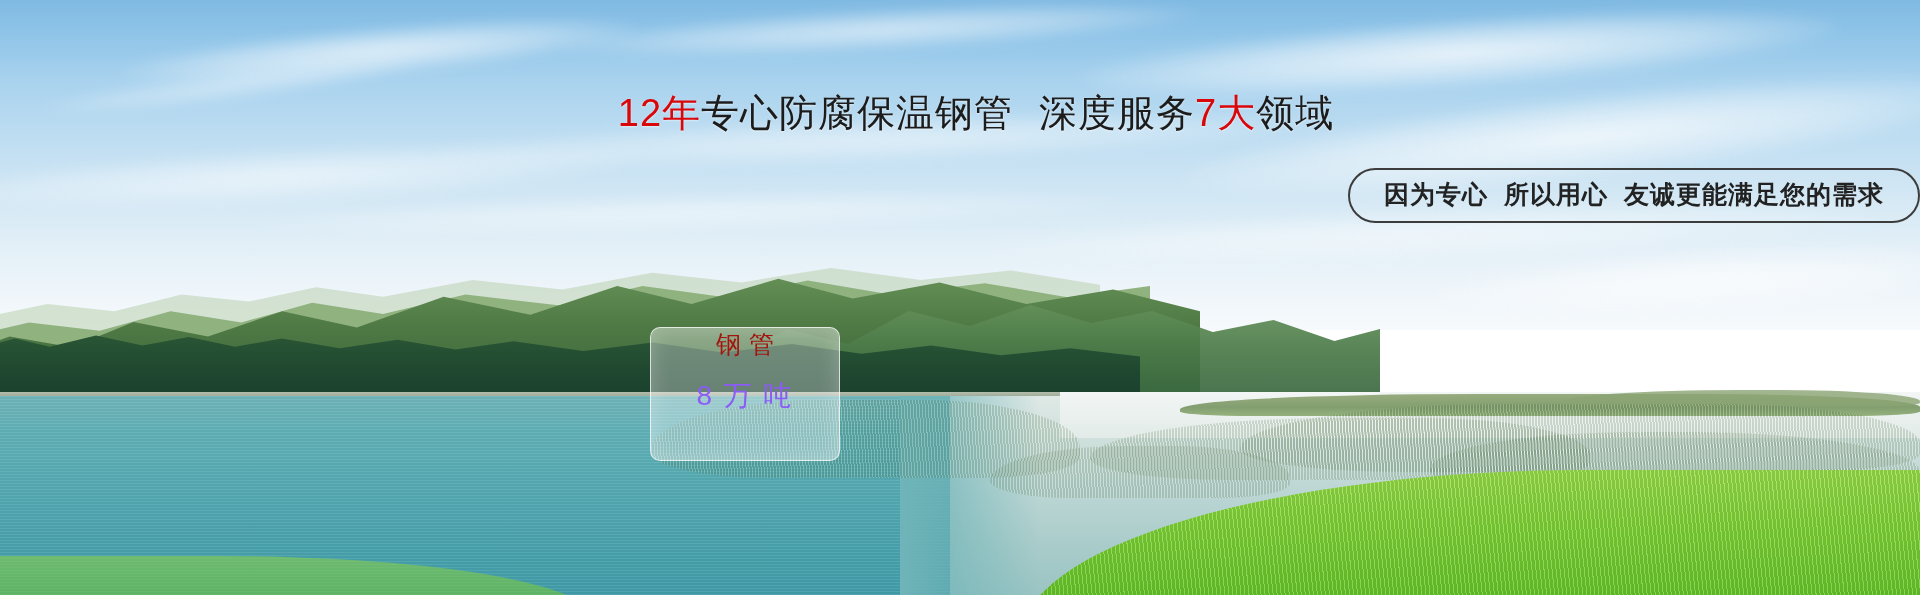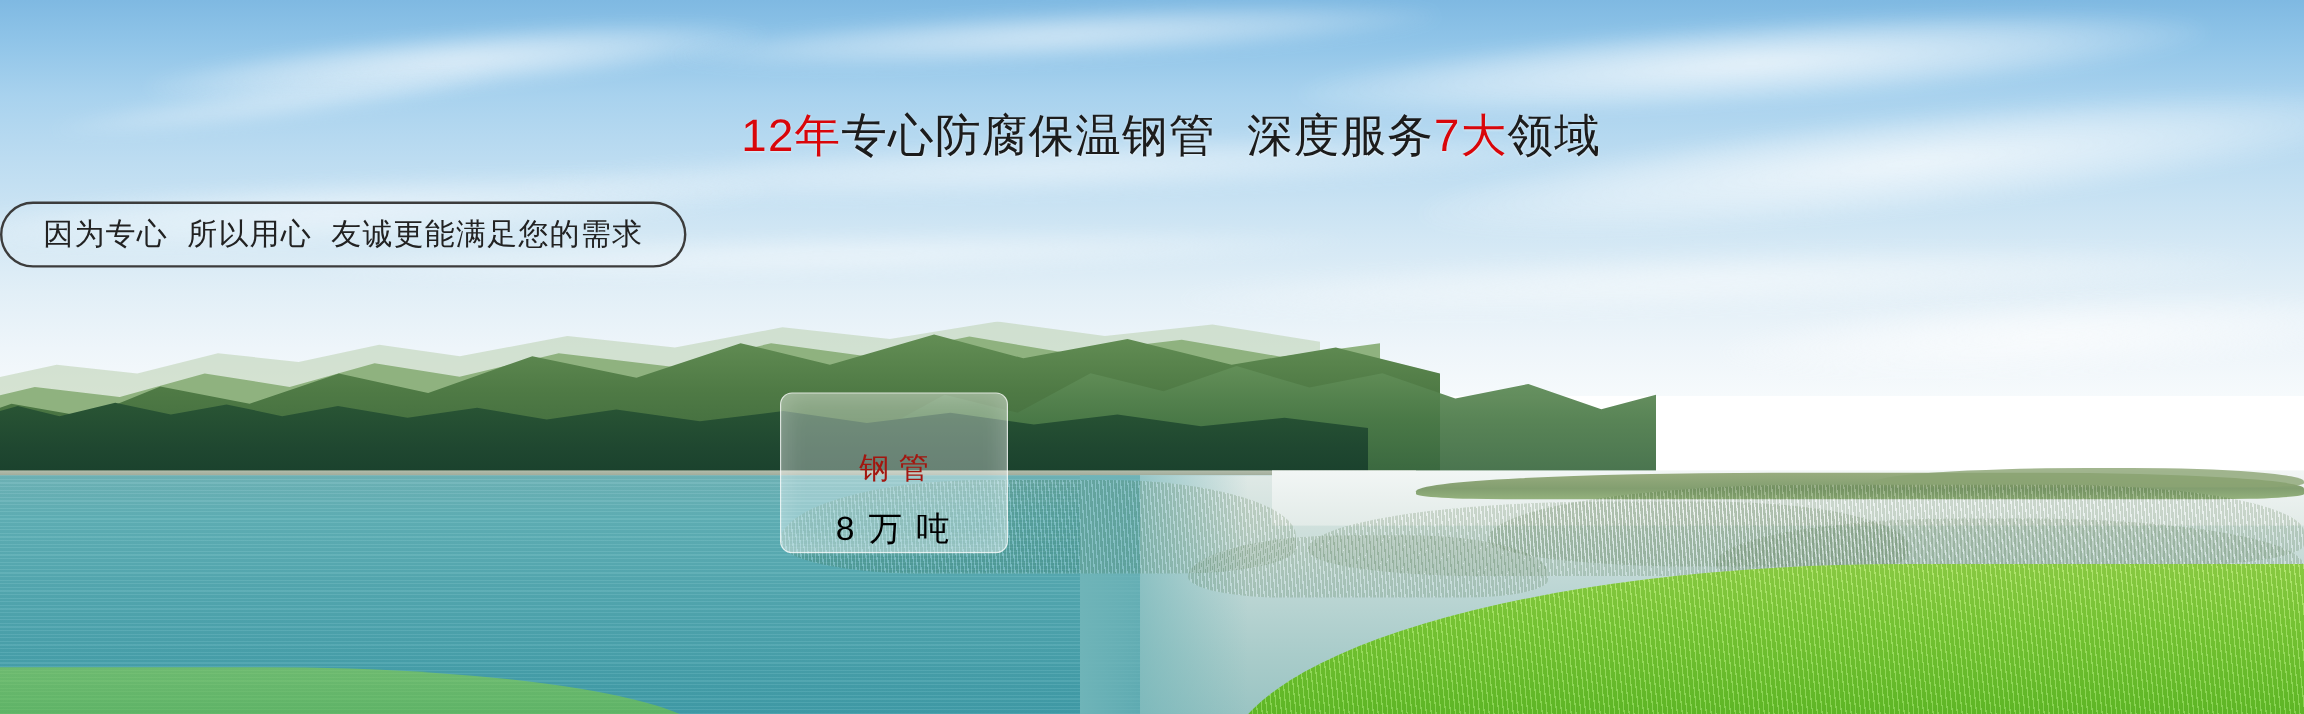--- a/index.html
+++ b/index.html
@@ -195,21 +195,21 @@
     color:#1c1c1c;
     white-space:nowrap;
     text-shadow: 0 1px 2px rgba(255,255,255,0.55);
     margin-left: 16px;
   }
   .headline .accent { color:#d9060a; }
   .headline .gap { display:inline-block; width:26px; }
 
   .subtitle-wrap {
     position:absolute; left:0; top:168px; width:100%;
-    display:flex; justify-content:flex-start;
+    display:flex; justify-content:flex-end;font-weight:bold;
   }
   .subtitle {
     border:2px solid #3c3c3c;
     border-radius:28px;
     padding:8px 34px 10px;
     font-size:25px;
     color:#222;
     letter-spacing:1px;
     white-space:nowrap;
     background: rgba(255,255,255,0.06);
@@ -224,33 +224,33 @@
   .card {
     width:188px;
     height:132px;
     border-radius:10px;
     border:1px solid rgba(255,255,255,0.75);
     background: rgba(255,255,255,0.34);
     box-shadow: inset 0 0 22px rgba(255,255,255,0.25);
     display:flex;
     flex-direction:column;
     align-items:center;
-    justify-content:flex-end;
+    justify-content:flex-start;
     gap:16px;
   }
   .card-title {
     font-size:25px;
     color:#a3160f;
     letter-spacing:8px;
     text-indent:8px;
     font-weight:normal;
   }
   .card-value {
     font-size:28px;
-    color:#000000;
+    color:#8b5cf6;
     letter-spacing:2px;
     white-space:nowrap;
   }
   .card-value sup { font-size:17px; vertical-align: super; }
 </style>
 </head>
 <body>
 
 <div id="banner">
 

